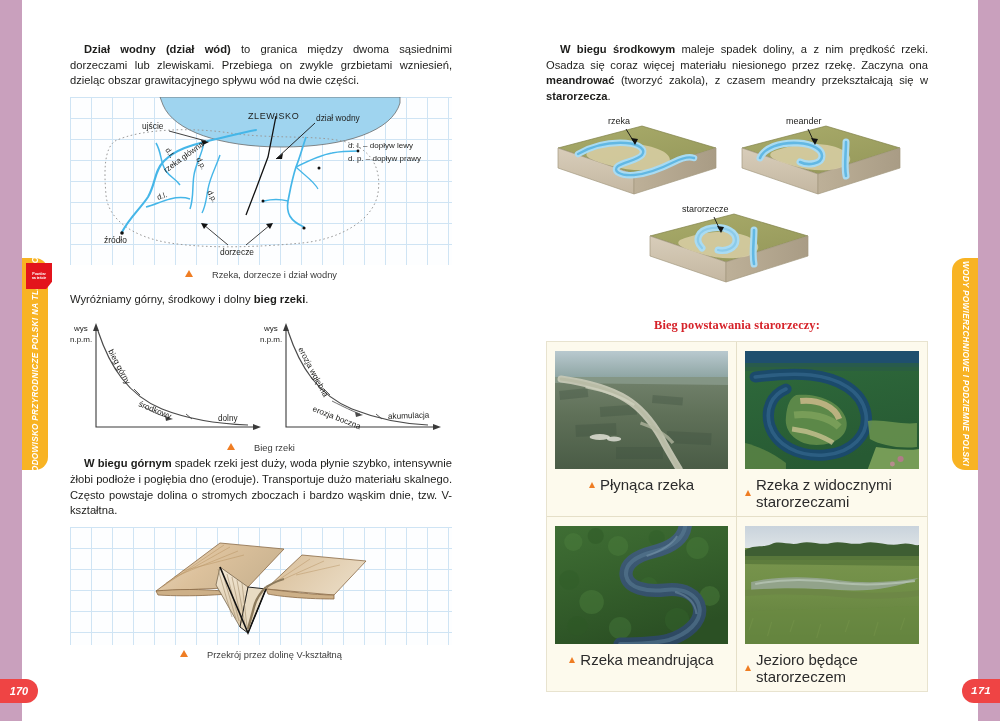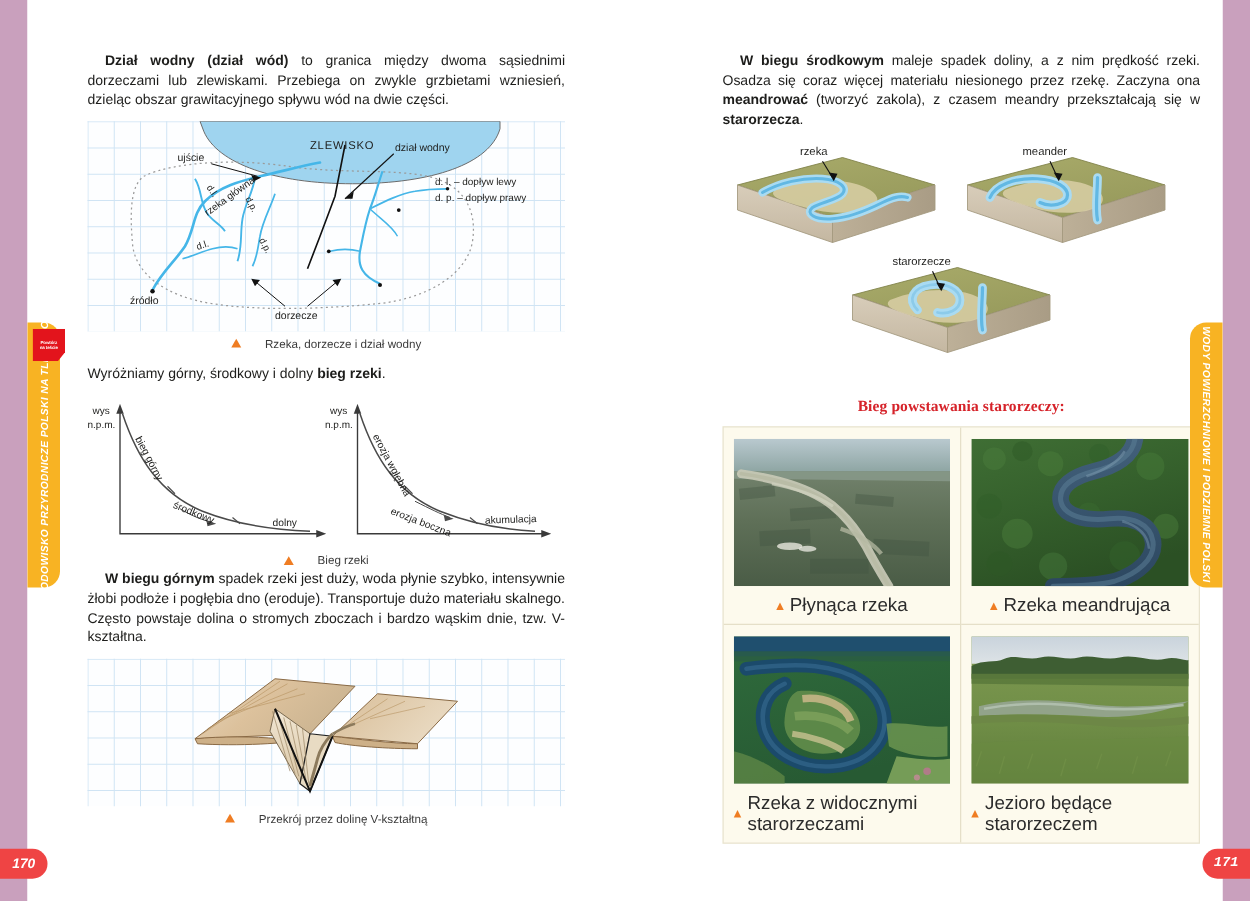--- a/index.html
+++ b/index.html
@@ -50,32 +50,32 @@
     background:#ef4444;color:#fff;
     font-size:11px;font-weight:bold;font-style:italic;
     display:flex;align-items:center;justify-content:center;
   }
   .page-num.left{left:0;border-radius:0 12px 12px 0;}
   .page-num.right{right:0;border-radius:12px 0 0 12px;font-family:Liberation Mono, monospace;}
 
   
   .col{position:absolute;}
   .col.left{left:70px;top:42px;width:382px;}
-  .col.right{left:578px;top:42px;width:382px;}
+  .col.right{left:546px;top:42px;width:382px;}
   p.body{
     margin:0 0 8px 0;
     font-size:11.2px;line-height:15.6px;color:#1d1d1b;
     text-align:justify;
   }
   p.body .i{display:inline-block;width:14px;}
   b{font-weight:bold;}
 
   
   .fig-cap{
-    display:flex;align-items:center;justify-content:center;
+    display:flex;align-items:flex-start;justify-content:center;
     gap:19px;font-size:9.3px;color:#3b3b3b;margin-top:5px;
   }
   .tri{
     width:0;height:0;
     border-left:4px solid transparent;border-right:4px solid transparent;
     border-bottom:7px solid #ef7d23;flex:0 0 auto;
   }
 
   
   .grid-fig{
@@ -413,20 +413,60 @@
             <path d="M6 28 C34 32 54 38 70 48 C86 58 96 72 104 86 C110 98 116 108 122 118" fill="none" stroke="#b9bca6" stroke-width="3" stroke-linecap="round"></path>
             <path d="M30 36 C50 40 66 46 78 54" fill="none" stroke="#cdd0bd" stroke-width="2.6" opacity=".8"></path>
             <path d="M84 72 C96 76 108 82 116 92" fill="none" stroke="#b4b8a2" stroke-width="3.4" opacity=".75"></path>
             <ellipse cx="44" cy="86" rx="10" ry="3" fill="#e9e7dd" opacity=".8"></ellipse>
             <ellipse cx="58" cy="88" rx="7" ry="2.4" fill="#efeee6" opacity=".75"></ellipse>
           </svg>
         </div>
         <div class="gal-cap">
           <span class="tri-s"></span>
           <span>Płynąca rzeka</span>
+        </div>
+      </div>
+
+      <div class="gal-cell">
+        <div class="photo">
+          <svg viewBox="0 0 170 118" width="100%" height="100%" preserveAspectRatio="none">
+            <defs>
+              <linearGradient id="p3bg" x1="0" y1="0" x2="0.3" y2="1">
+                <stop offset="0%" stop-color="#2f6b3c"></stop>
+                  <stop offset="100%" stop-color="#275a33"></stop>
+              </linearGradient>
+            </defs>
+            <rect width="170" height="118" fill="url(#p3bg)"></rect>
+            <rect y="0" width="170" height="16" fill="#1f4f6e"></rect>
+            <rect y="12" width="170" height="8" fill="#2a5d43" opacity=".8"></rect>
+
+            <path d="M10 26 C26 24 46 22 64 24 C92 27 114 40 118 62 C122 84 104 102 78 104
+                     C52 106 30 94 24 74 C20 58 26 44 40 38" fill="none" stroke="#1b4a6b" stroke-width="11" stroke-linecap="round"></path>
+            <path d="M10 26 C26 24 46 22 64 24 C92 27 114 40 118 62 C122 84 104 102 78 104
+                     C52 106 30 94 24 74 C20 58 26 44 40 38" fill="none" stroke="#3a7096" stroke-width="3.6" opacity=".55" stroke-linecap="round"></path>
+
+            <g>
+              <path d="M50 44 C70 42 92 50 98 66 C104 82 90 94 70 94 C52 94 38 82 40 66 C41 54 44 47 50 44 Z" fill="#5f8a4a" opacity=".95"></path>
+              <path d="M54 50 C72 48 88 56 92 68" fill="none" stroke="#cbb98a" stroke-width="6" opacity=".85"></path>
+              <path d="M48 64 C64 62 82 66 92 76" fill="none" stroke="#7fa35c" stroke-width="7" opacity=".8"></path>
+              <path d="M46 78 C62 80 78 86 86 92" fill="none" stroke="#d8cb9b" stroke-width="5" opacity=".7"></path>
+            </g>
+
+            <g opacity=".85">
+              <path d="M120 70 C136 68 152 74 168 72 L168 96 C150 98 132 94 122 88 Z" fill="#6b9450"></path>
+              <path d="M128 96 C144 98 158 100 170 98 L170 118 L120 118 Z" fill="#84a85e"></path>
+              <path d="M0 92 C16 96 30 104 40 112 L40 118 L0 118 Z" fill="#5b8445"></path>
+            </g>
+            <circle cx="152" cy="108" r="3" fill="#c96f9c" opacity=".7"></circle>
+            <circle cx="144" cy="113" r="2.4" fill="#d884ab" opacity=".65"></circle>
+          </svg>
+        </div>
+        <div class="gal-cap">
+          <span class="tri-s"></span>
+          <span>Rzeka z widocznymi starorzeczami</span>
         </div>
       </div>
 
       <div class="gal-cell">
         <div class="photo">
           <svg viewBox="0 0 170 118" width="100%" height="100%" preserveAspectRatio="none">
             <defs>
               <linearGradient id="p2for" x1="0" y1="0" x2="0.4" y2="1">
                 <stop offset="0%" stop-color="#3f6e34"></stop>
                   <stop offset="50%" stop-color="#35602c"></stop>
@@ -463,60 +503,20 @@
         <div class="gal-cap">
           <span class="tri-s"></span>
           <span>Rzeka meandrująca</span>
         </div>
       </div>
 
       <div class="gal-cell">
         <div class="photo">
           <svg viewBox="0 0 170 118" width="100%" height="100%" preserveAspectRatio="none">
             <defs>
-              <linearGradient id="p3bg" x1="0" y1="0" x2="0.3" y2="1">
-                <stop offset="0%" stop-color="#2f6b3c"></stop>
-                  <stop offset="100%" stop-color="#275a33"></stop>
-              </linearGradient>
-            </defs>
-            <rect width="170" height="118" fill="url(#p3bg)"></rect>
-            <rect y="0" width="170" height="16" fill="#1f4f6e"></rect>
-            <rect y="12" width="170" height="8" fill="#2a5d43" opacity=".8"></rect>
-
-            <path d="M10 26 C26 24 46 22 64 24 C92 27 114 40 118 62 C122 84 104 102 78 104
-                     C52 106 30 94 24 74 C20 58 26 44 40 38" fill="none" stroke="#1b4a6b" stroke-width="11" stroke-linecap="round"></path>
-            <path d="M10 26 C26 24 46 22 64 24 C92 27 114 40 118 62 C122 84 104 102 78 104
-                     C52 106 30 94 24 74 C20 58 26 44 40 38" fill="none" stroke="#3a7096" stroke-width="3.6" opacity=".55" stroke-linecap="round"></path>
-
-            <g>
-              <path d="M50 44 C70 42 92 50 98 66 C104 82 90 94 70 94 C52 94 38 82 40 66 C41 54 44 47 50 44 Z" fill="#5f8a4a" opacity=".95"></path>
-              <path d="M54 50 C72 48 88 56 92 68" fill="none" stroke="#cbb98a" stroke-width="6" opacity=".85"></path>
-              <path d="M48 64 C64 62 82 66 92 76" fill="none" stroke="#7fa35c" stroke-width="7" opacity=".8"></path>
-              <path d="M46 78 C62 80 78 86 86 92" fill="none" stroke="#d8cb9b" stroke-width="5" opacity=".7"></path>
-            </g>
-
-            <g opacity=".85">
-              <path d="M120 70 C136 68 152 74 168 72 L168 96 C150 98 132 94 122 88 Z" fill="#6b9450"></path>
-              <path d="M128 96 C144 98 158 100 170 98 L170 118 L120 118 Z" fill="#84a85e"></path>
-              <path d="M0 92 C16 96 30 104 40 112 L40 118 L0 118 Z" fill="#5b8445"></path>
-            </g>
-            <circle cx="152" cy="108" r="3" fill="#c96f9c" opacity=".7"></circle>
-            <circle cx="144" cy="113" r="2.4" fill="#d884ab" opacity=".65"></circle>
-          </svg>
-        </div>
-        <div class="gal-cap">
-          <span class="tri-s"></span>
-          <span>Rzeka z widocznymi starorzeczami</span>
-        </div>
-      </div>
-
-      <div class="gal-cell">
-        <div class="photo">
-          <svg viewBox="0 0 170 118" width="100%" height="100%" preserveAspectRatio="none">
-            <defs>
               <linearGradient id="p4sky" x1="0" y1="0" x2="0" y2="1">
                 <stop offset="0%" stop-color="#c9d3dc"></stop>
                   <stop offset="100%" stop-color="#dde3e6"></stop>
               </linearGradient>
               <linearGradient id="p4mead" x1="0" y1="0" x2="0" y2="1">
                 <stop offset="0%" stop-color="#7f9a52"></stop>
                   <stop offset="60%" stop-color="#6f8d46"></stop>
                 <stop offset="100%" stop-color="#5e7c3b"></stop>
               </linearGradient>
             </defs>

